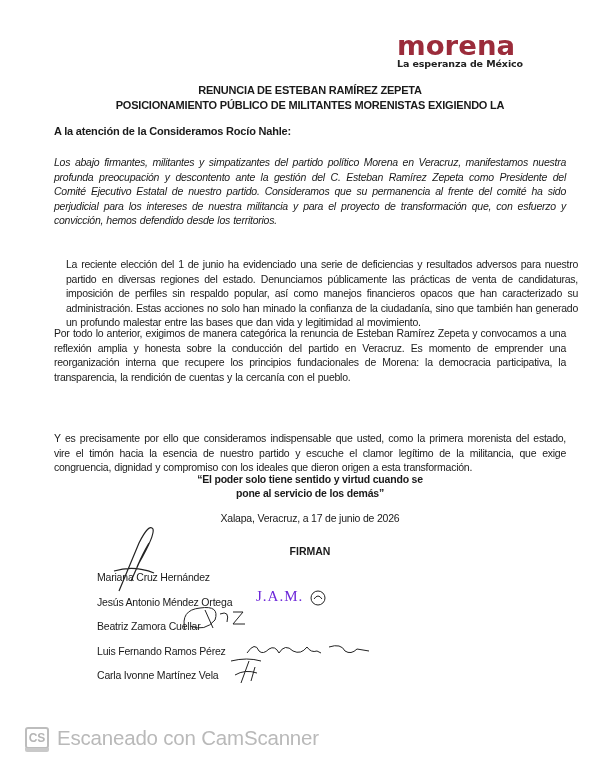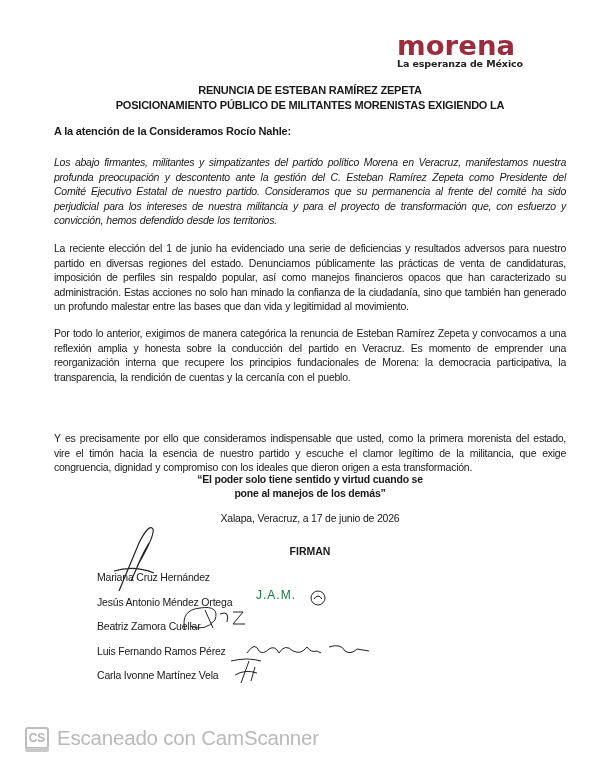--- a/index.html
+++ b/index.html
@@ -20,21 +20,21 @@
     }
     .attention {
       position: absolute; left: 54px; top: 125px; font-weight: bold; font-size: 11px;
       letter-spacing: -0.2px;
     }
     .para {
       position: absolute; left: 54px; width: 512px; font-size: 10.5px; line-height: 14.5px;
       text-align: justify; letter-spacing: -0.25px; word-spacing: 0.5px;
     }
     #p1 { top: 155px; font-style: italic; }
-    #p2 { top: 241px; }
+    #p2 { top: 257px; margin-left: 12px; }
     #p3 { top: 326px; }
     #p4 { top: 409px; margin-top: 22px; }
     .quote {
       position: absolute; left: 150px; top: 472px; width: 320px; text-align: center;
       font-weight: bold; font-size: 10.5px; line-height: 14px; letter-spacing: -0.2px;
     }
     .place {
       position: absolute; left: 150px; top: 512px; width: 320px; text-align: center;
       font-size: 10.5px; letter-spacing: -0.2px;
     }
@@ -72,37 +72,37 @@
 
 <div class="attention">A la atención de la Consideramos Rocío Nahle:</div>
 
 <div class="para" id="p1">Los abajo firmantes, militantes y simpatizantes del partido político Morena en Veracruz, manifestamos nuestra profunda preocupación y descontento ante la gestión del C. Esteban Ramírez Zepeta como Presidente del Comité Ejecutivo Estatal de nuestro partido. Consideramos que su permanencia al frente del comité ha sido perjudicial para los intereses de nuestra militancia y para el proyecto de transformación que, con esfuerzo y convicción, hemos defendido desde los territorios.</div>
 <div class="para" id="p2">La reciente elección del 1 de junio ha evidenciado una serie de deficiencias y resultados adversos para nuestro partido en diversas regiones del estado. Denunciamos públicamente las prácticas de venta de candidaturas, imposición de perfiles sin respaldo popular, así como manejos financieros opacos que han caracterizado su administración. Estas acciones no solo han minado la confianza de la ciudadanía, sino que también han generado un profundo malestar entre las bases que dan vida y legitimidad al movimiento.</div>
 <div class="para" id="p3">Por todo lo anterior, exigimos de manera categórica la renuncia de Esteban Ramírez Zepeta y convocamos a una reflexión amplia y honesta sobre la conducción del partido en Veracruz. Es momento de emprender una reorganización interna que recupere los principios fundacionales de Morena: la democracia participativa, la transparencia, la rendición de cuentas y la cercanía con el pueblo.</div>
 <div class="para" id="p4">Y es precisamente por ello que consideramos indispensable que usted, como la primera morenista del estado, vire el timón hacia la esencia de nuestro partido y escuche el clamor legítimo de la militancia, que exige congruencia, dignidad y compromiso con los ideales que dieron origen a esta transformación.</div>
 
 <div class="quote">
   <div>“El poder solo tiene sentido y virtud cuando se</div>
-  <div>pone al manejos de los demás”</div>
+  <div>pone al servicio de los demás”</div>
 </div>
 
 <div class="place">Xalapa, Veracruz, a 17 de junio de 2026</div>
 
 <div class="firman">FIRMAN</div>
 
 <div class="signers">
   <div class="signer">
     <span>Mariana Cruz Hernández</span>
     <svg class="sig" style="left:12px;top:-48px" width="60" height="70">
       <path d="M10 68 L30 20 Q40 0 44 6 Q46 12 30 40 L22 58 M28 44 Q34 30 40 20 M5 48 Q25 42 45 50" fill="none" stroke="#222" stroke-width="1.2"></path>
     </svg>
   </div>
   <div class="signer">
     <span>Jesús Antonio Méndez Ortega</span>
-    <span class="sig" style="left:159px;top:-8px;font-family:Liberation Sans, sans-serif;font-size:12px;color:#15803d;letter-spacing:1px">J.A.M.</span>
+    <span class="sig" style="left:159px;top:-8px;font-family:Liberation Serif, serif;font-size:15px;color:#6d28d9;letter-spacing:1px">J.A.M.</span>
     <svg class="sig" style="left:212px;top:-7px" width="18" height="18">
       <circle cx="9" cy="9" r="7" fill="none" stroke="#222" stroke-width="1"></circle>
       <path d="M5 10 Q9 4 13 10" fill="none" stroke="#222" stroke-width="1"></path>
     </svg>
   </div>
   <div class="signer">
     <span>Beatriz Zamora Cuellar</span>
     <svg class="sig" style="left:78px;top:-20px" width="75" height="35">
       <path d="M10 30 Q5 10 25 8 Q45 5 40 20 Q30 32 15 26 M30 10 L38 28 M45 14 Q55 10 52 22 M58 12 L68 12 L58 24 L70 24" fill="none" stroke="#222" stroke-width="1"></path>
     </svg>

